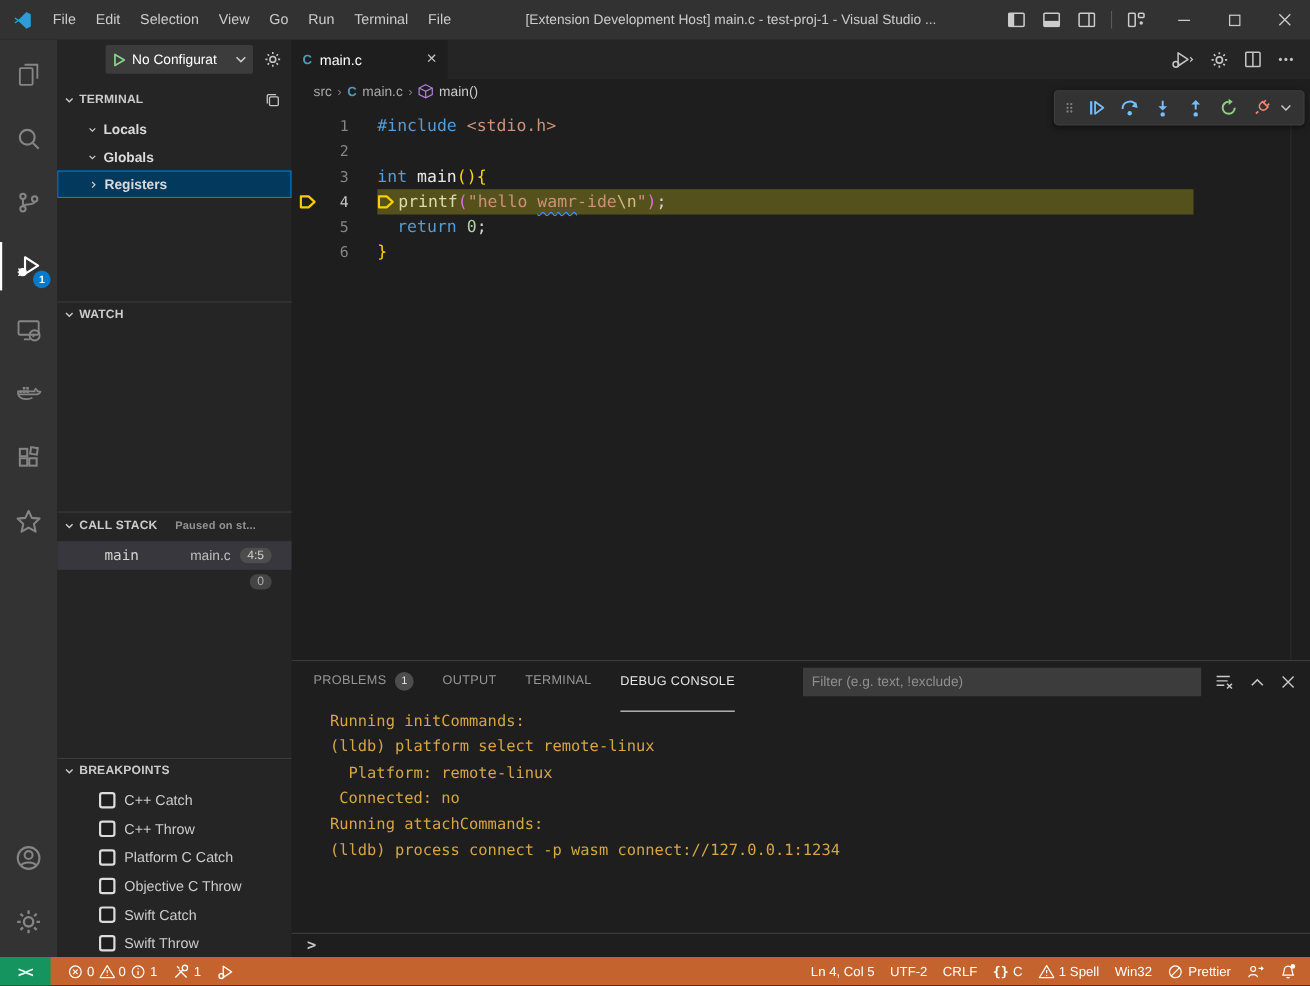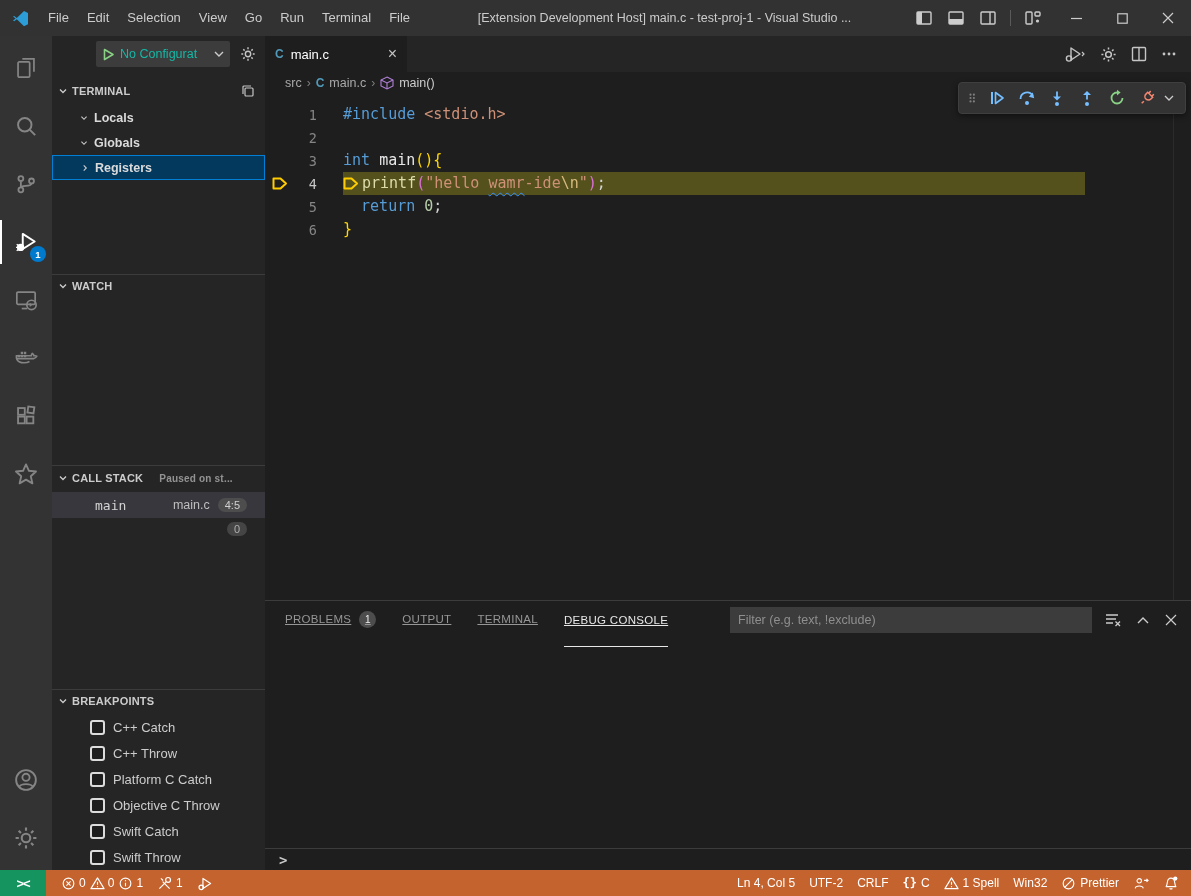--- a/index.html
+++ b/index.html
@@ -36,21 +36,21 @@
   .ab-badge { position:absolute; right:6px; bottom:6px; min-width:16px; height:16px;
     border-radius:9px; background:var(--accent,#007acc); color:#fff; font-size:9.5px;
     display:flex; align-items:center; justify-content:center; font-weight:bold; }
 
   
   .sidebar { position:absolute; left:52px; top:36px; bottom:26px; width:213px;
     background:#252526; z-index:5; }
   .sb-toolbar { height:36px; display:flex; align-items:center; }
   .config-dd { margin-left:44px; width:134px; height:26px; background:#3c3c3c;
     border-radius:2px; display:flex; align-items:center; padding:0 6px; gap:5px; }
-  .config-dd .dd-label { flex:1; color:#14b8a6; white-space:nowrap; overflow:hidden; font-size:12.5px; }
+  .config-dd .dd-label { flex:1; color:#ffffff; white-space:nowrap; overflow:hidden; font-size:12.5px; }
   .sb-gear { margin-left:auto; margin-right:9px; color:#c5c5c5; }
 
   .sb-section-header { display:flex; align-items:center; height:22px; color:#cccccc;
     font-size:11px; font-weight:bold; letter-spacing:0.2px; padding-left:4px; gap:2px; }
   .sb-abs { position:absolute; left:0; right:0; }
   .bordered-top { border-top:1px solid #3c3c3c; }
   .tree-row { display:flex; align-items:center; height:25px; padding-left:26px; gap:4px;
     color:#dadada; font-weight:bold; font-size:12.5px; }
   .tree-row.selected { background:var(--sel_bg,#04395e); border:1px solid var(--sel_border,#007fd4); }
   .cs-status { font-size:10px; font-weight:bold; color:rgba(204,204,204,0.65); margin-left:14px; }
@@ -106,21 +106,21 @@
     box-shadow:0 2px 6px rgba(0,0,0,0.45); display:flex; align-items:center;
     padding:0 5px; gap:4px; z-index:20; }
   .dt-btn { width:26px; height:26px; display:flex; align-items:center; justify-content:center; }
   .dt-grip { width:16px; display:flex; align-items:center; justify-content:center; cursor:grab; }
 
   
   .panel { position:absolute; left:265px; top:600px; right:0; height:270px;
     background:#1e1e1e; border-top:1px solid #3c3c3c; }
   .panel-header { height:37px; display:flex; align-items:center; padding-left:20px; gap:26px; position:relative; }
   .ptab { color:#969696; font-size:11.5px; letter-spacing:0.3px; display:flex;
-    align-items:center; gap:8px; height:100%; line-height:37px;text-decoration:underline; }
+    align-items:center; gap:8px; height:100%; line-height:37px; }
   .ptab.active { color:#e7e7e7; }
   .ptab.active .ptab-label { border-bottom:1px solid #e7e7e7; padding:9px 0 7px; }
   .pbadge { min-width:17px; height:17px; border-radius:9px; background:#4d4d4d; color:#eee;
     font-size:10px; display:flex; align-items:center; justify-content:center; }
   .filter-input { position:absolute; left:465px; top:6px; width:362px; height:26px;
     background:#3c3c3c; border:none; outline:none; color:#cccccc; font-size:12.5px;
     padding:0 8px; font-family:"Liberation Sans",sans-serif; }
   .filter-input::placeholder { color:#8f8f8f; }
   .panel-actions { position:absolute; right:14px; top:0; height:37px; display:flex;
     align-items:center; gap:15px; color:#cccccc; }
@@ -587,20 +587,28 @@
             <polyline points="2,8 7,3 12,8" fill="none" stroke="#cccccc" stroke-width="1.4"></polyline>
           </svg>
       </span>
       <span>
         <svg width="12" height="12" viewBox="0 0 12 12">
             <path d="M1 1 L11 11 M11 1 L1 11" stroke="#cccccc" stroke-width="1.2"></path>
           </svg>
       </span>
     </span>
   </div>
+  <div class="console-body">
+      <div class="console-line">Running initCommands:</div>
+      <div class="console-line">(lldb) platform select remote-linux</div>
+      <div class="console-line">  Platform: remote-linux</div>
+      <div class="console-line"> Connected: no</div>
+      <div class="console-line">Running attachCommands:</div>
+      <div class="console-line">(lldb) process connect -p wasm connect://127.0.0.1:1234</div>
+    </div>
   <div class="console-prompt">
     <span>&gt;</span>
   </div>
 </div>
 
 <div class="statusbar">
   <span class="remote-seg">
     <span>&gt;&lt;</span>
   </span>
   <span class="sb-item" style="margin-left:8px;">

